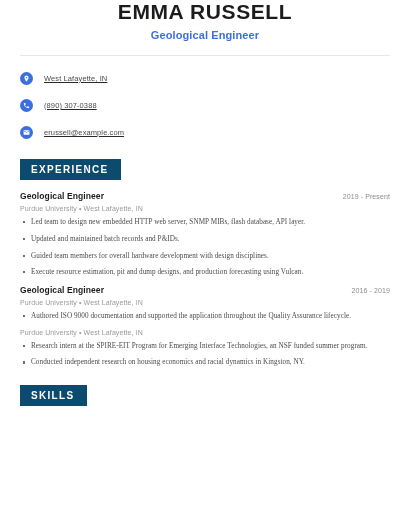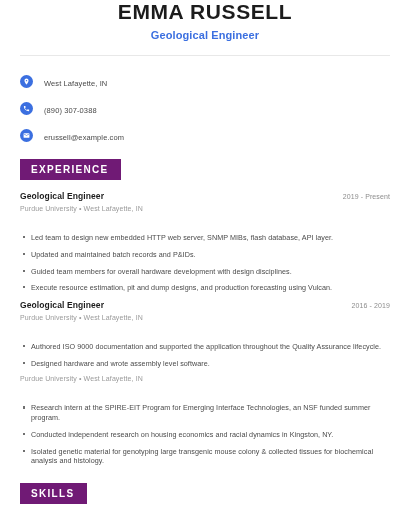--- a/index.html
+++ b/index.html
@@ -47,23 +47,24 @@
     border-top: 1px solid #e8e8e8;
     height: 0;
   }
 
   
   .contact-list {
     margin-top: 12px;
   }
   .contact-row {
     display: flex;
-    align-items: flex-end;
+    align-items: center;
     height: 20px;
     margin-bottom: 7px;
+    text-decoration: underline;
   }
   .contact-icon {
     width: 13px;
     height: 13px;
     border-radius: 50%;
     background: #3b6fe0;
     display: flex;
     align-items: center;
     justify-content: center;
     flex: 0 0 13px;
@@ -77,21 +78,21 @@
     color: #4a4a4a;
     letter-spacing: 0.1px;
   }
 
   
   .section {
     margin-top: 17px;
   }
   .section-badge {
     display: inline-block;
-    background: #701a75;
+    background: #0c4a6e;
     color: #ffffff;
     font-size: 10px;
     font-weight: bold;
     letter-spacing: 1.3px;
     padding: 5px 13px 5px 11px;
   }
 
   
   .entries {
     margin-top: 11px;
@@ -119,23 +120,24 @@
     white-space: nowrap;
     letter-spacing: 0.1px;
   }
   .entry-sub {
     font-size: 7px;
     color: #9a9a9a;
     margin-top: 4px;
     letter-spacing: 0.1px;
   }
   .bullets {
-    margin: 21px 0 0 0;
+    margin: 6px 0 0 0;
     padding: 0;
     list-style: none;
+    font-family: Liberation Serif, serif;
   }
   .bullets li {
     position: relative;
     font-size: 7.2px;
     color: #4a4a4a;
     line-height: 1.35;
     padding-left: 11px;
     margin-bottom: 7px;
     letter-spacing: 0.05px;
   }
@@ -212,30 +214,28 @@
       </div>
 
       <div class="entry">
         <div class="entry-head">
           <span class="entry-role">Geological Engineer</span>
           <span class="entry-date">2016 - 2019</span>
         </div>
         <div class="entry-sub">Purdue University  •  West Lafayette, IN</div>
         <ul class="bullets">
           <li>Authored ISO 9000 documentation and supported the application throughout the Quality Assurance lifecycle.</li>
-          <li>Designed hardware and wrote assembly level software.</li>
         </ul>
       </div>
 
       <div class="entry">
         <div class="entry-sub">Purdue University  •  West Lafayette, IN</div>
         <ul class="bullets">
           <li>Research intern at the SPIRE-EIT Program for Emerging Interface Technologies, an NSF funded summer program.</li>
           <li>Conducted independent research on housing economics and racial dynamics in Kingston, NY.</li>
-          <li>Isolated genetic material for genotyping large transgenic mouse colony &amp; collected tissues for biochemical analysis and histology.</li>
         </ul>
       </div>
 
     </div>
   </div>
 
   <div class="section">
     <span class="section-badge">SKILLS</span>
 
     

